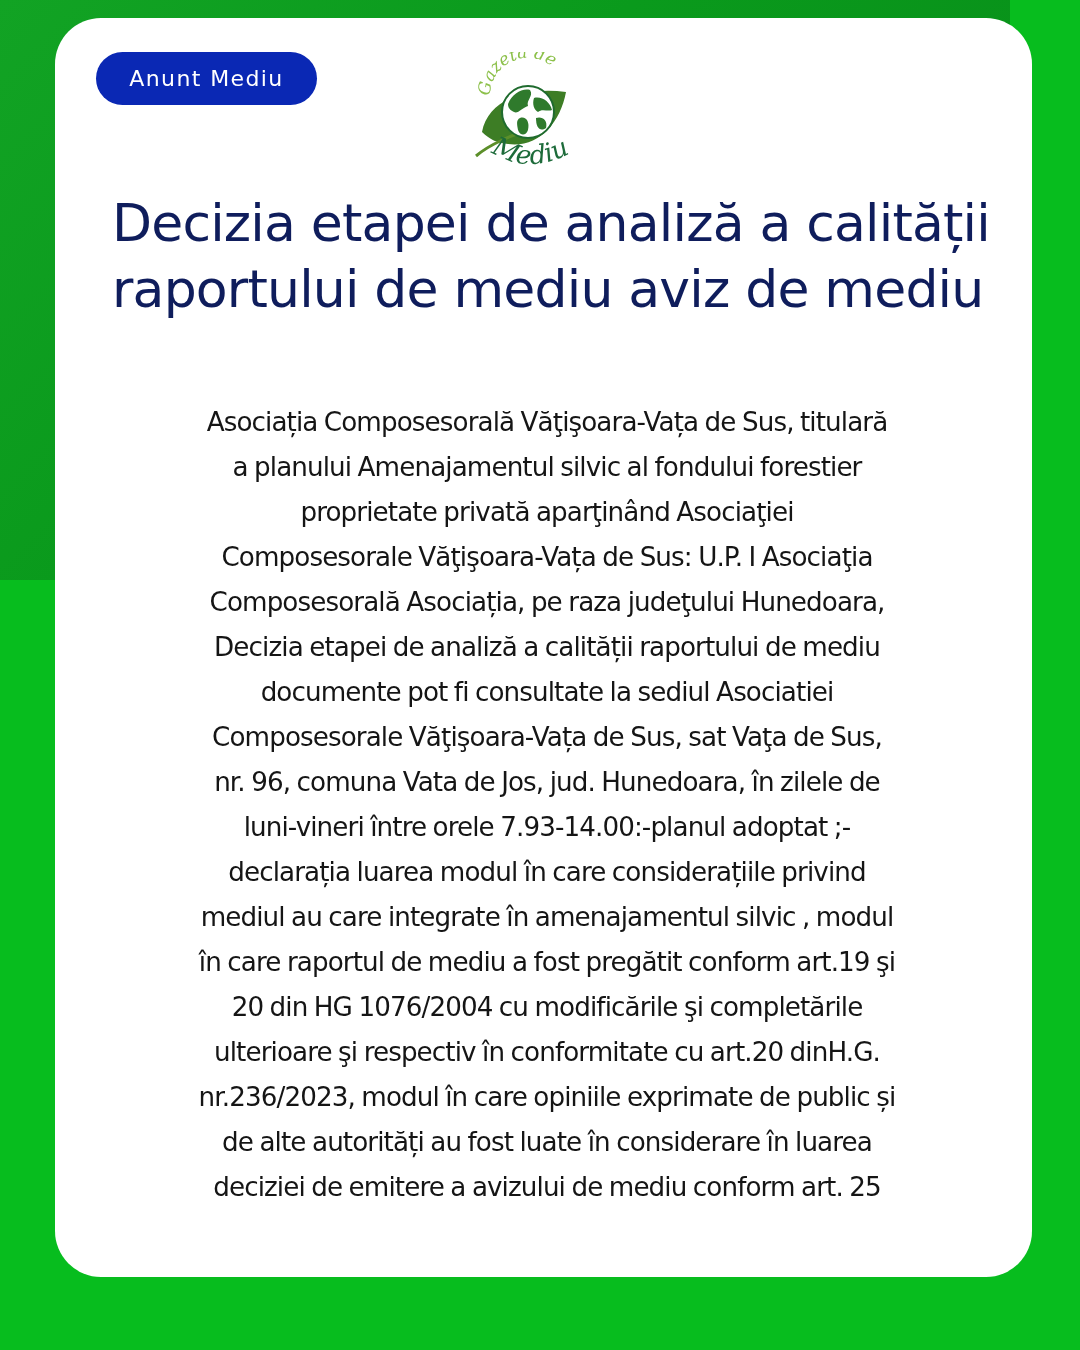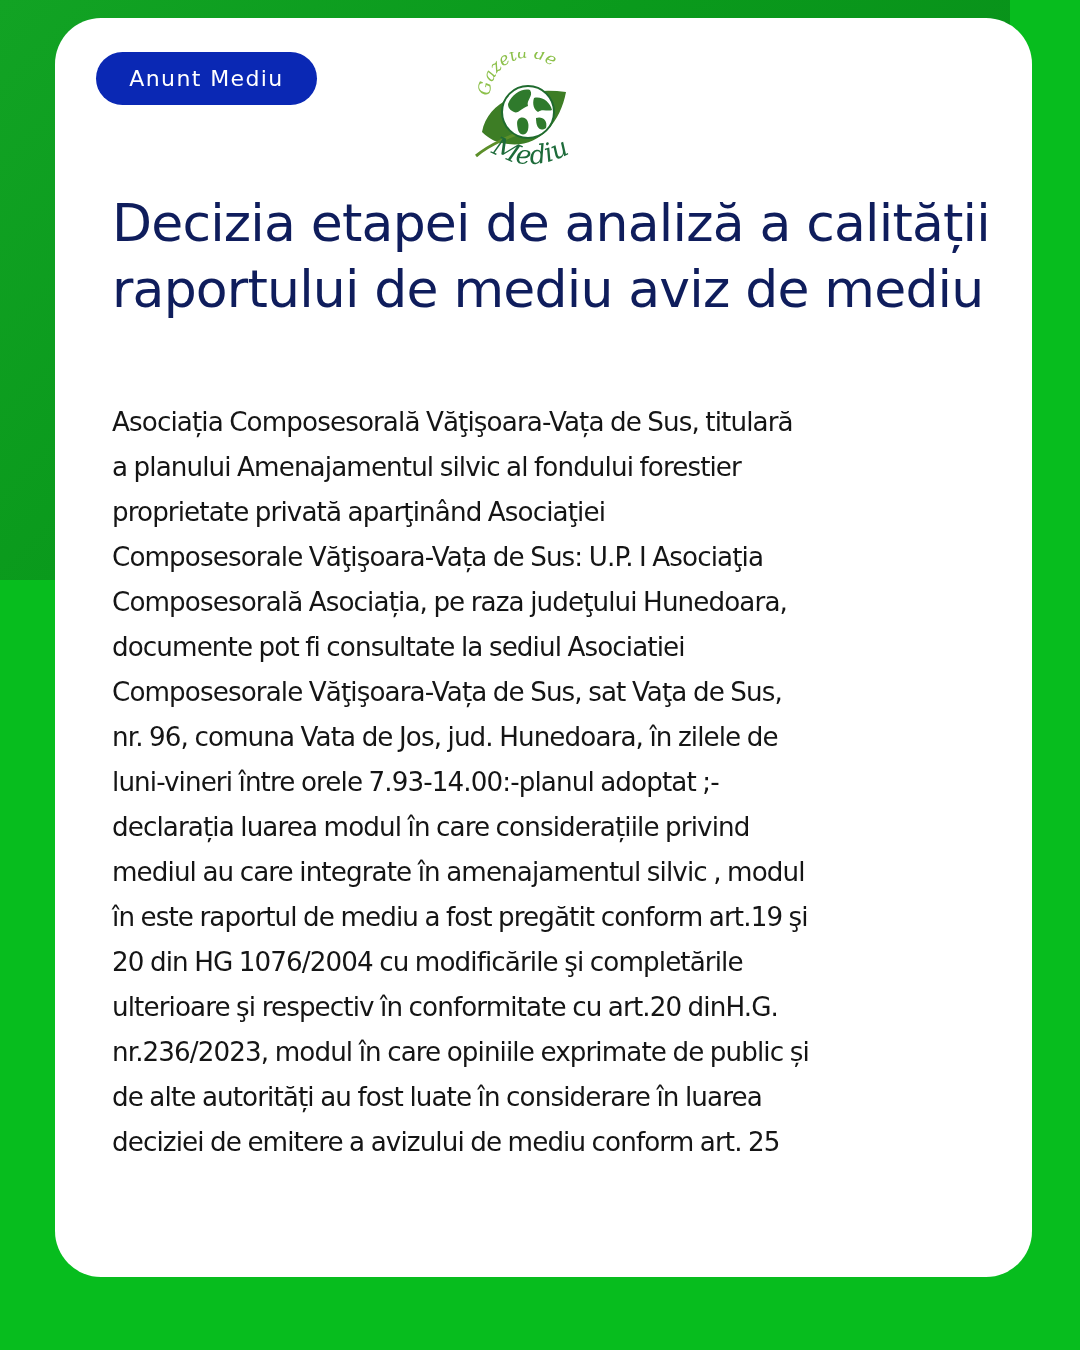--- a/index.html
+++ b/index.html
@@ -55,21 +55,21 @@
       position: absolute;
       left: 57px; top: 382px;
       width: 870px;
       font-family: "DejaVu Sans", sans-serif;
       font-size: 26.2px;
       line-height: 45px;
       color: #151515;
       letter-spacing: -0.9px;
       word-spacing: -1px;
     }
-    .body-text .line { display: block; white-space: nowrap; }
+    .body-text .line { display: block; white-space: nowrap; text-align: center; }
   </style>
 </head>
 <body>
 
 <div class="bg-dark"></div>
 
 <div class="card">
 
   <div class="badge">
     <span>Anunt Mediu</span>
@@ -103,27 +103,28 @@
     <span class="line" style="display:block">Decizia etapei de analiză a calității</span>
     <span class="line" style="display:block">raportului de mediu aviz de mediu</span>
   </h1>
 
   <div class="body-text">
     <span class="line">Asociația Composesorală Văţişoara-Vața de Sus, titulară</span>
     <span class="line">a planului Amenajamentul silvic al fondului forestier</span>
     <span class="line">proprietate privată aparţinând Asociaţiei</span>
     <span class="line">Composesorale Văţişoara-Vața de Sus: U.P. I Asociaţia</span>
     <span class="line">Composesorală Asociația, pe raza judeţului Hunedoara,</span>
+    <span class="line">Decizia etapei de analiză a calității raportului de mediu</span>
     <span class="line">documente pot fi consultate la sediul Asociatiei</span>
     <span class="line">Composesorale Văţişoara-Vața de Sus, sat Vaţa de Sus,</span>
     <span class="line">nr. 96, comuna Vata de Jos, jud. Hunedoara, în zilele de</span>
     <span class="line">luni-vineri între orele 7.93-14.00:-planul adoptat ;-</span>
     <span class="line">declarația luarea modul în care considerațiile privind</span>
     <span class="line">mediul au care integrate în amenajamentul silvic , modul</span>
-    <span class="line">în este raportul de mediu a fost pregătit conform art.19 şi</span>
+    <span class="line">în care raportul de mediu a fost pregătit conform art.19 şi</span>
     <span class="line">20 din HG 1076/2004 cu modificările şi completările</span>
     <span class="line">ulterioare şi respectiv în conformitate cu art.20 dinH.G.</span>
     <span class="line">nr.236/2023, modul în care opiniile exprimate de public și</span>
     <span class="line">de alte autorități au fost luate în considerare în luarea</span>
     <span class="line">deciziei de emitere a avizului de mediu conform art. 25</span>
   </div>
 
 </div>
 
 </body></html>

